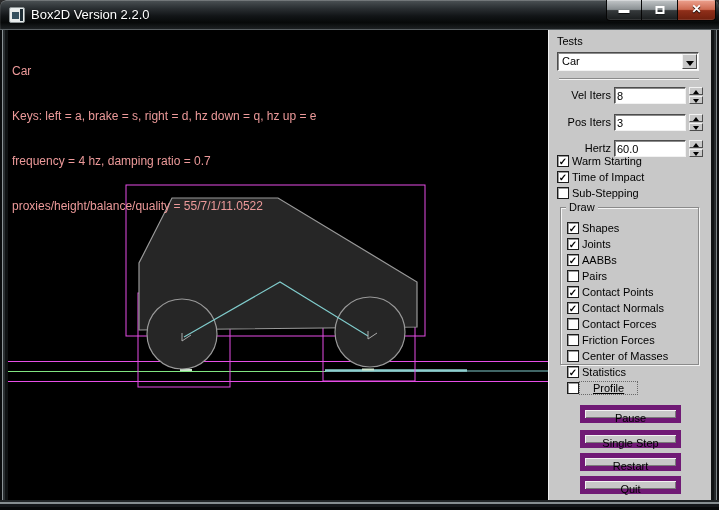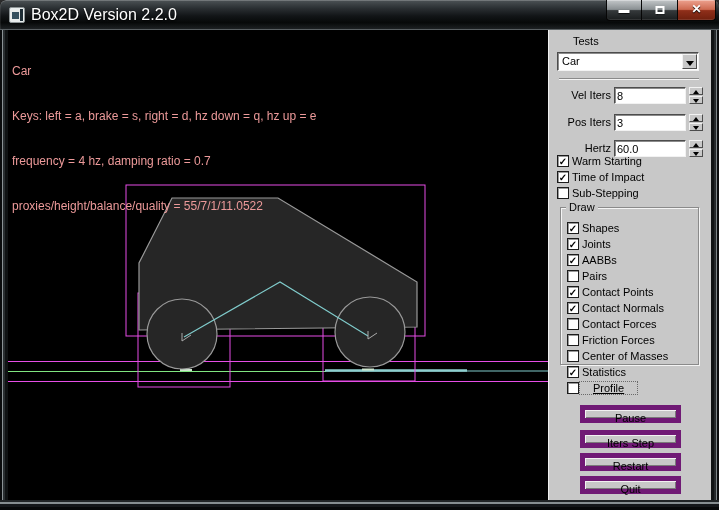--- a/index.html
+++ b/index.html
@@ -7,21 +7,21 @@
   .window{position:relative;width:719px;height:510px;background:#050607;border-radius:6px 6px 0 0;overflow:hidden;}
 
   
   .titlebar{position:absolute;left:0;top:0;width:719px;height:30px;
     background:linear-gradient(180deg,#4d5356 0%,#2b3033 28%,#121517 55%,#070909 78%,#1d2123 100%);
     border-bottom:1px solid #5a6063;border-radius:6px 6px 0 0;
     box-shadow:inset 0 1px 0 rgba(255,255,255,.22), inset 1px 0 0 rgba(255,255,255,.08);}
   .app-icon{position:absolute;left:9px;top:7px;width:16px;height:16px;background:#e8ecec;border:1px solid #8d9496;border-radius:2px;}
   .app-icon .blk{position:absolute;left:2px;top:4px;width:7px;height:7px;background:#35505f;}
   .app-icon .stripe{position:absolute;right:1px;top:1px;width:3px;height:12px;background:#1d2c34;}
-  .title-text{position:absolute;left:31px;top:0;height:22px;line-height:29px;color:#ffffff;font-size:16px;text-shadow:0 1px 2px #000;}
+  .title-text{position:absolute;left:31px;top:0;height:22px;line-height:29px;color:#ffffff;font-size:13px;text-shadow:0 1px 2px #000;}
   .winctl{position:absolute;right:3px;top:0;height:21px;display:flex;}
   .winbtn{width:36px;height:21px;border:1px solid #060606;border-top:none;position:relative;
     background:linear-gradient(180deg,#c3c7c9 0%,#8a9093 47%,#35393b 53%,#1a1d1e 100%);
     box-shadow:inset 0 -1px 0 rgba(255,255,255,.10), inset 0 1px 0 rgba(255,255,255,.35);cursor:pointer;}
   .winbtn + .winbtn{border-left:none;}
   .winbtn.min{border-radius:0 0 0 4px;}
   .winbtn.close{width:38px;border-radius:0 0 4px 0;
     background:linear-gradient(180deg,#f0a violet 0,#fff 0);
     background:linear-gradient(180deg,#eda28f 0%,#ce6a51 47%,#8f2f1a 53%,#70200e 100%);}
   .glyph-bar{position:absolute;left:50%;top:10px;transform:translateX(-50%);width:11px;height:3px;background:#fff;box-shadow:0 1px 1px rgba(0,0,0,.7);}
@@ -128,21 +128,21 @@
     </svg>
     <div class="stats">
       <div>Car</div>
       <div>Keys: left = a, brake = s, right = d, hz down = q, hz up = e</div>
       <div>frequency = 4 hz, damping ratio = 0.7</div>
       <div>proxies/height/balance/quality = 55/7/1/11.0522</div>
     </div>
   </div>
 
   <div class="panel">
-    <div class="lbl" style="left:24px;top:5px;">Tests</div>
+    <div class="lbl" style="left:8px;top:5px;">Tests</div>
 
     <div class="combo">
       <span class="val">Car</span>
       <div class="dd-btn">
           <div class="tri-down"></div>
         </div>
     </div>
 
     <div class="separator"></div>
 
@@ -244,18 +244,18 @@
     <div class="cbrow" style="left:18px;top:336px;">
       <div class="cbox">✓</div>
       <div class="clabel">Statistics</div>
     </div>
     <div class="cbrow" style="left:18px;top:352px;">
       <div class="cbox"></div>
       <div class="clabel focused">Profile</div>
     </div>
 
     <div class="pbtn" style="top:375px;">Pause</div>
-    <div class="pbtn" style="top:400px;">Iters Step</div>
+    <div class="pbtn" style="top:400px;">Single Step</div>
     <div class="pbtn" style="top:446px;">Quit</div>
     <div class="pbtn" style="top:423px;">Restart</div>
   </div>
 
 </div>
 
 </body></html>

